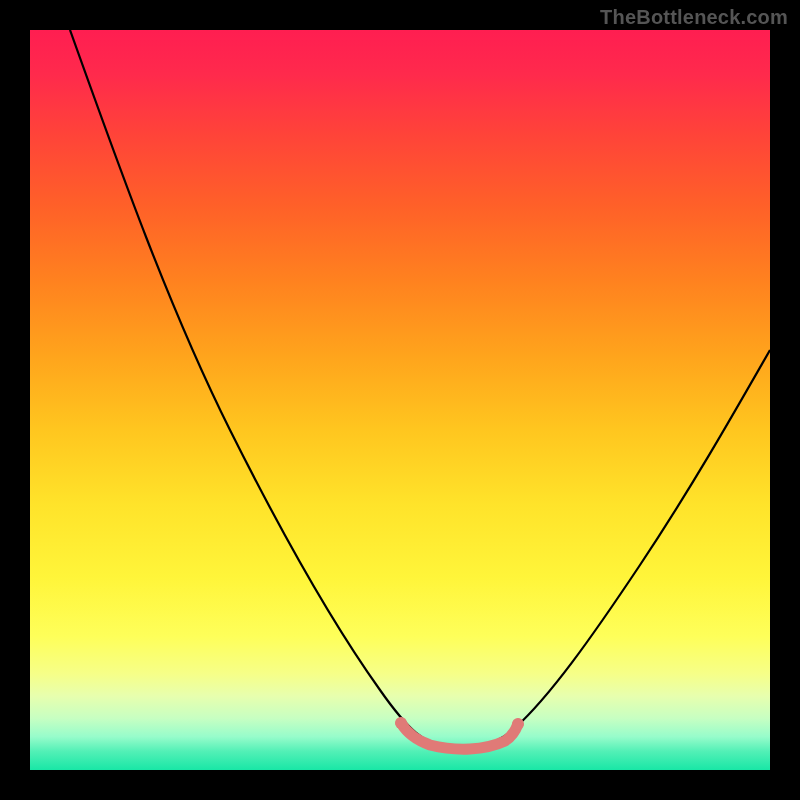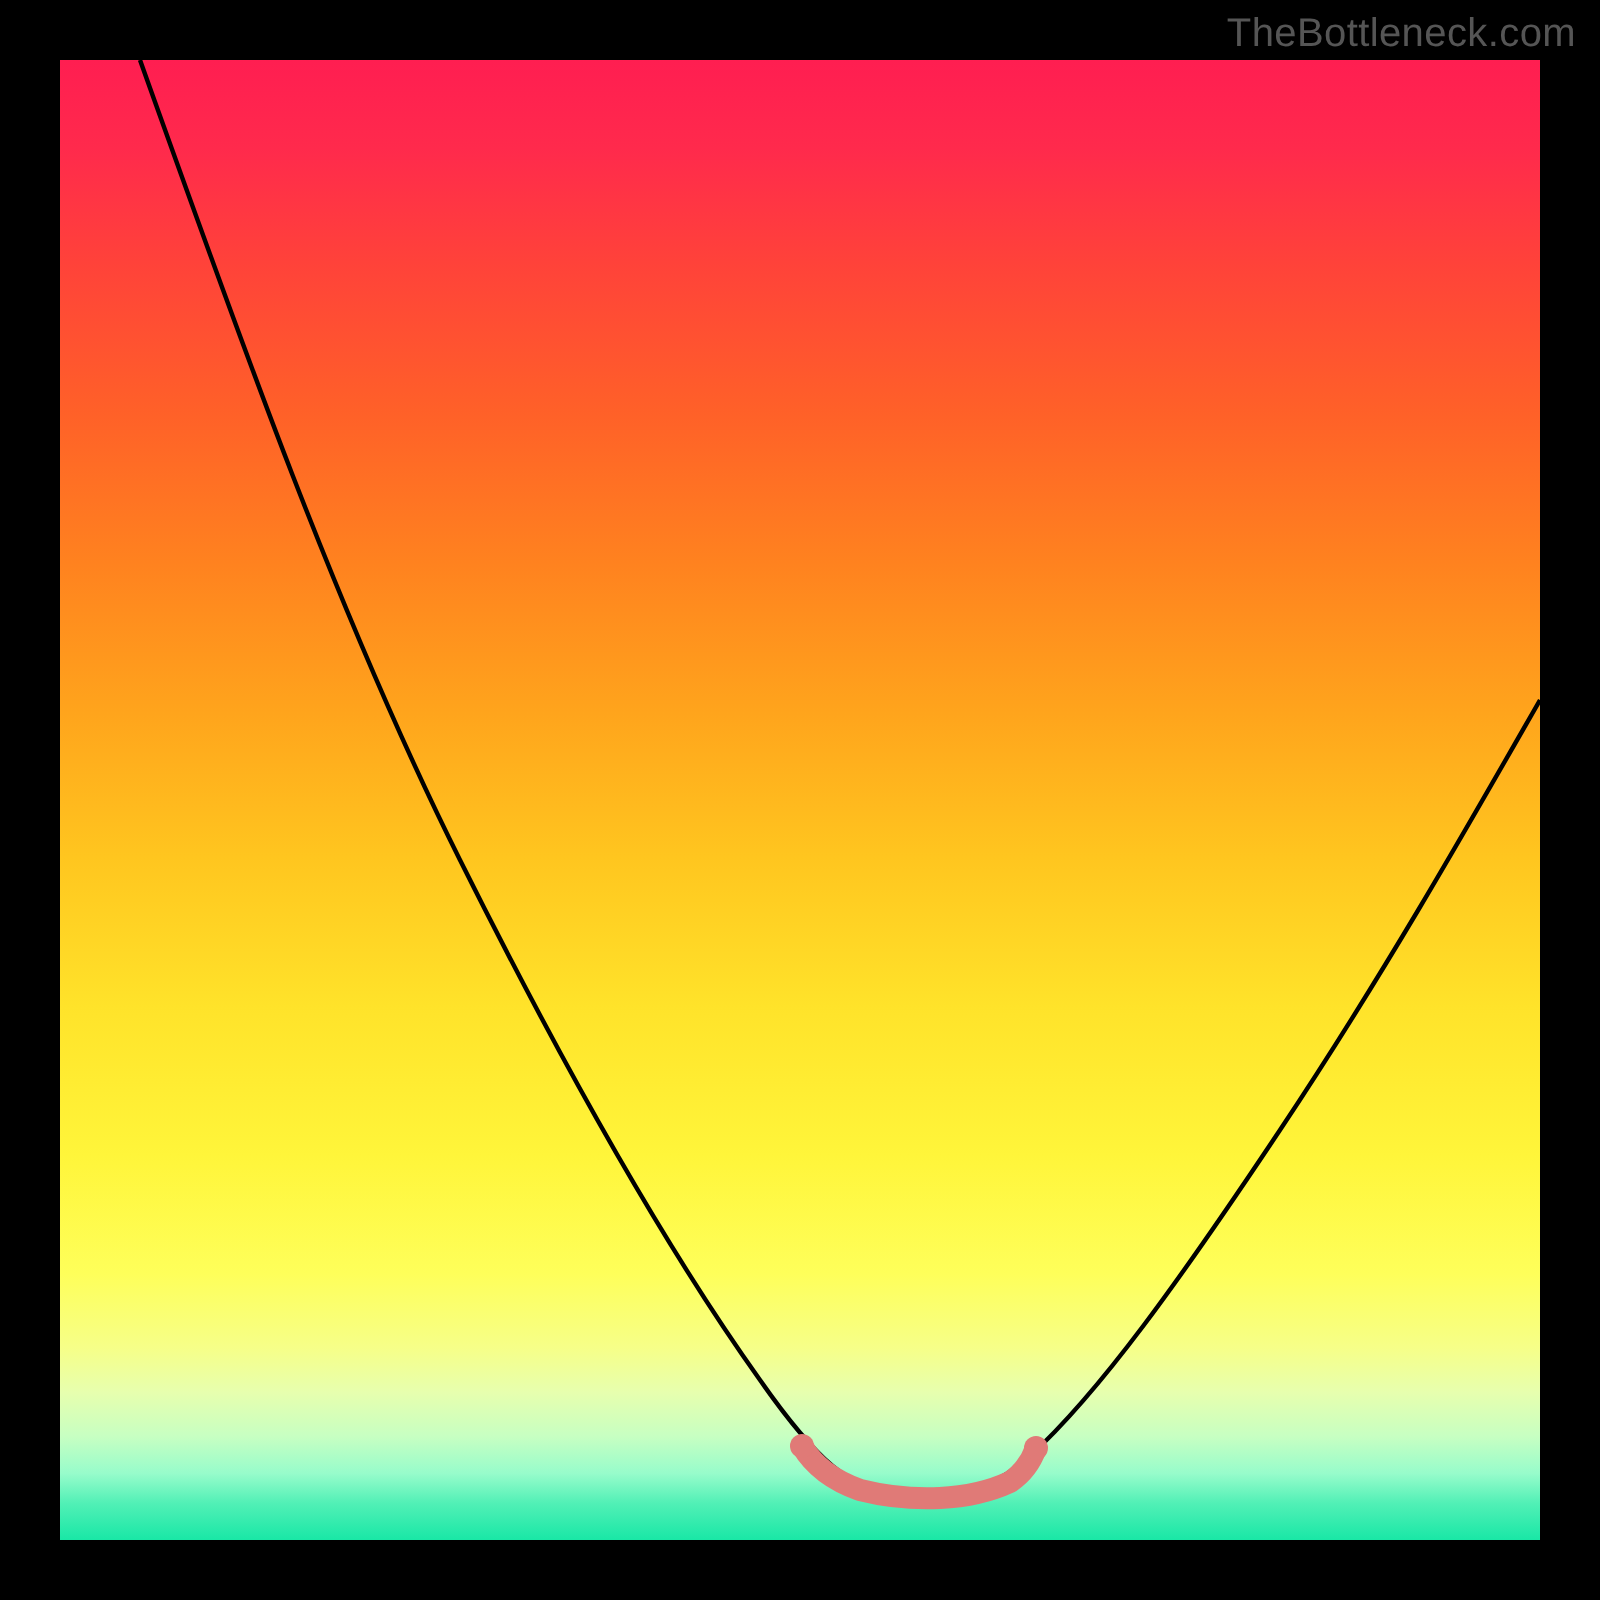--- a/index.html
+++ b/index.html
@@ -50,21 +50,21 @@
     top: 0;
     width: 740px;
     height: 740px;
   }
   .watermark {
     position: absolute;
     top: 6px;
     right: 12px;
     color: #555;
     font-size: 20px;
-    font-weight: 400;
+    font-weight: 700;
     letter-spacing: 0.2px;
   }
 </style>
 </head>
 <body>
 
 <div class="frame">
   <div class="gradient"></div>
 
   <svg class="curve" viewBox="0 0 740 740">

